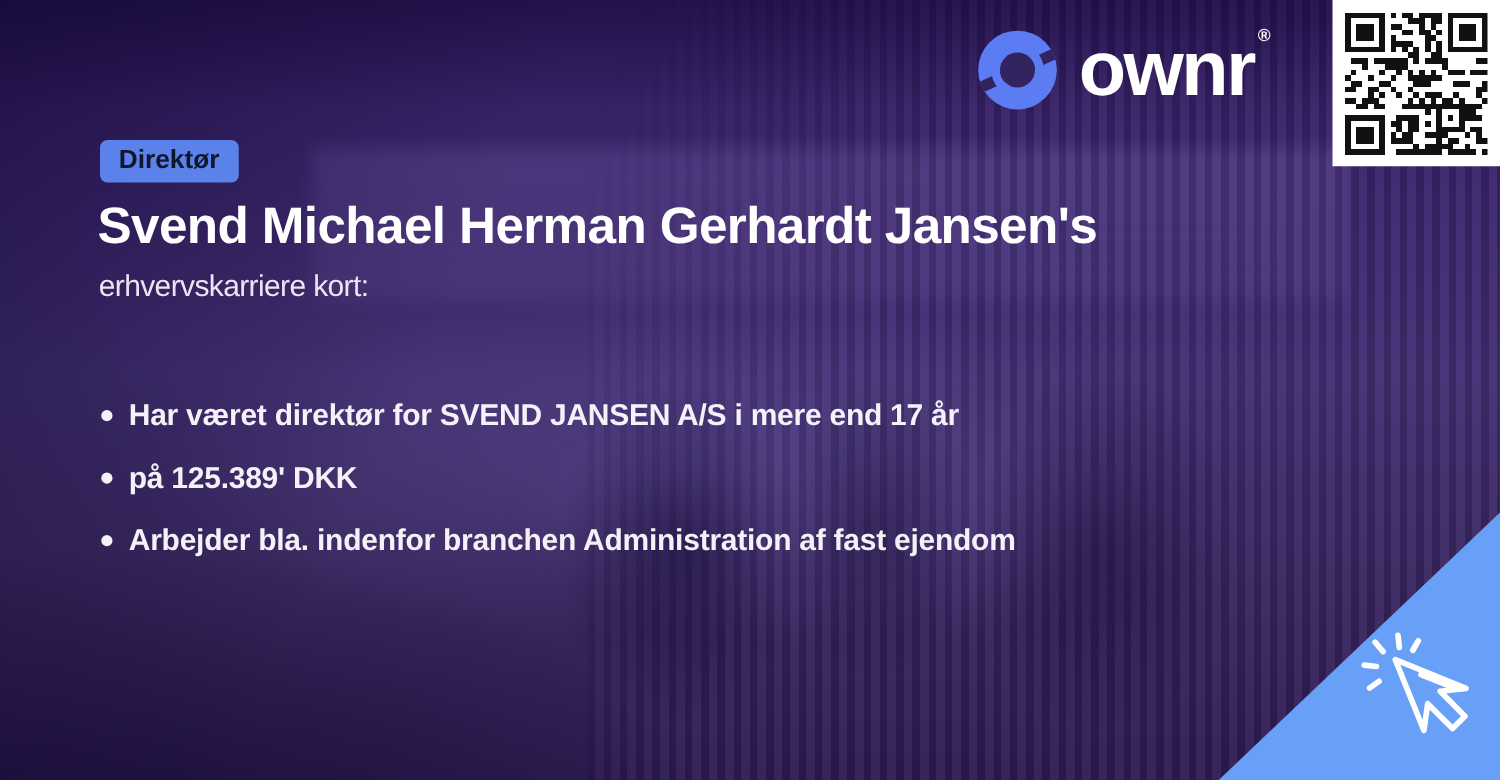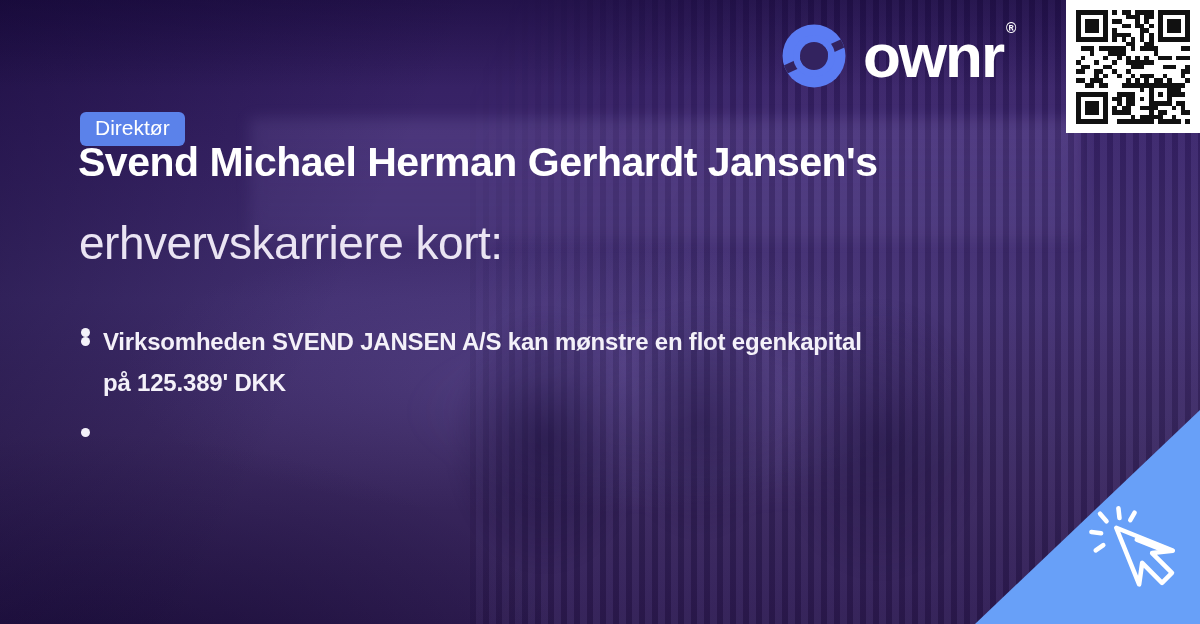--- a/index.html
+++ b/index.html
@@ -53,31 +53,31 @@
   
   .qr{
     position:absolute; right:0; top:0; width:134px; height:133px;
     background:#ffffff; box-sizing:border-box; padding:10px 10px 9px 10px;
   }
   .qr svg{width:100%;height:100%;display:block;}
 
   
   .badge{
     position:absolute; left:80px; top:112px;
-    background:#5b82ea; color:#ffffff; font-size:21px; font-weight:400;
+    background:#5b82ea; color:#0f172a; font-size:21px; font-weight:700;
     padding:3px 15px 6px 15px; border-radius:6px; line-height:25px;
   }
   .title{
-    position:absolute; left:78px; top:139px; margin:0;
+    position:absolute; left:78px; top:157px; margin:0;
     color:#ffffff; font-size:41px; font-weight:700; letter-spacing:-.5px;
     white-space:nowrap;
   }
   .subtitle{
     position:absolute; left:79px; top:216px; margin:0;
-    color:#eae4f3; font-size:46px; font-weight:400; letter-spacing:-.5px;
+    color:#eae4f3; font-size:24px; font-weight:400; letter-spacing:-.5px;
     white-space:nowrap;
   }
 
   
   .bullets{position:absolute; left:80px; top:312px; margin:0; padding:0; list-style:none;}
   .bullets li{position:relative; padding-left:23px; margin-bottom:9px;}
   .dot{position:absolute; left:1px; top:16px; width:9px; height:9px; border-radius:50%; background:#f4f1f9;}
   .bline{display:block; color:#f4f1f9; font-size:24px; font-weight:700; line-height:41px; white-space:nowrap; letter-spacing:-.2px;}
 
   
@@ -435,28 +435,29 @@
       </svg>
   </div>
 
   <div class="badge">Direktør</div>
   <h1 class="title">Svend Michael Herman Gerhardt Jansen's</h1>
   <h2 class="subtitle">erhvervskarriere kort:</h2>
 
   <ul class="bullets">
     <li>
       <span class="dot"></span>
+      <span class="bline">Har været direktør for SVEND JANSEN A/S i mere end 17 år</span>
     </li>
     <li>
       <span class="dot"></span>
-      <span class="bline">Virksomheden SVEND JANSEN A/S kan mønstre en flot egenkapital</span>
       <span class="bline">på 125.389' DKK</span>
     </li>
     <li>
       <span class="dot"></span>
+      <span class="bline">Arbejder bla. indenfor branchen Administration af fast ejendom</span>
     </li>
   </ul>
 
   <div class="corner-triangle"></div>
   <svg class="cursor-svg" viewBox="0 0 100 100">
     <g stroke="#ffffff" stroke-width="4.2" fill="none" stroke-linecap="round" stroke-linejoin="round">
       <path d="M30,4 L31,13"></path>
       <path d="M13,9 L19,16"></path>
       <path d="M5,26 L14,27"></path>
       <path d="M9,43 L16,38"></path>

